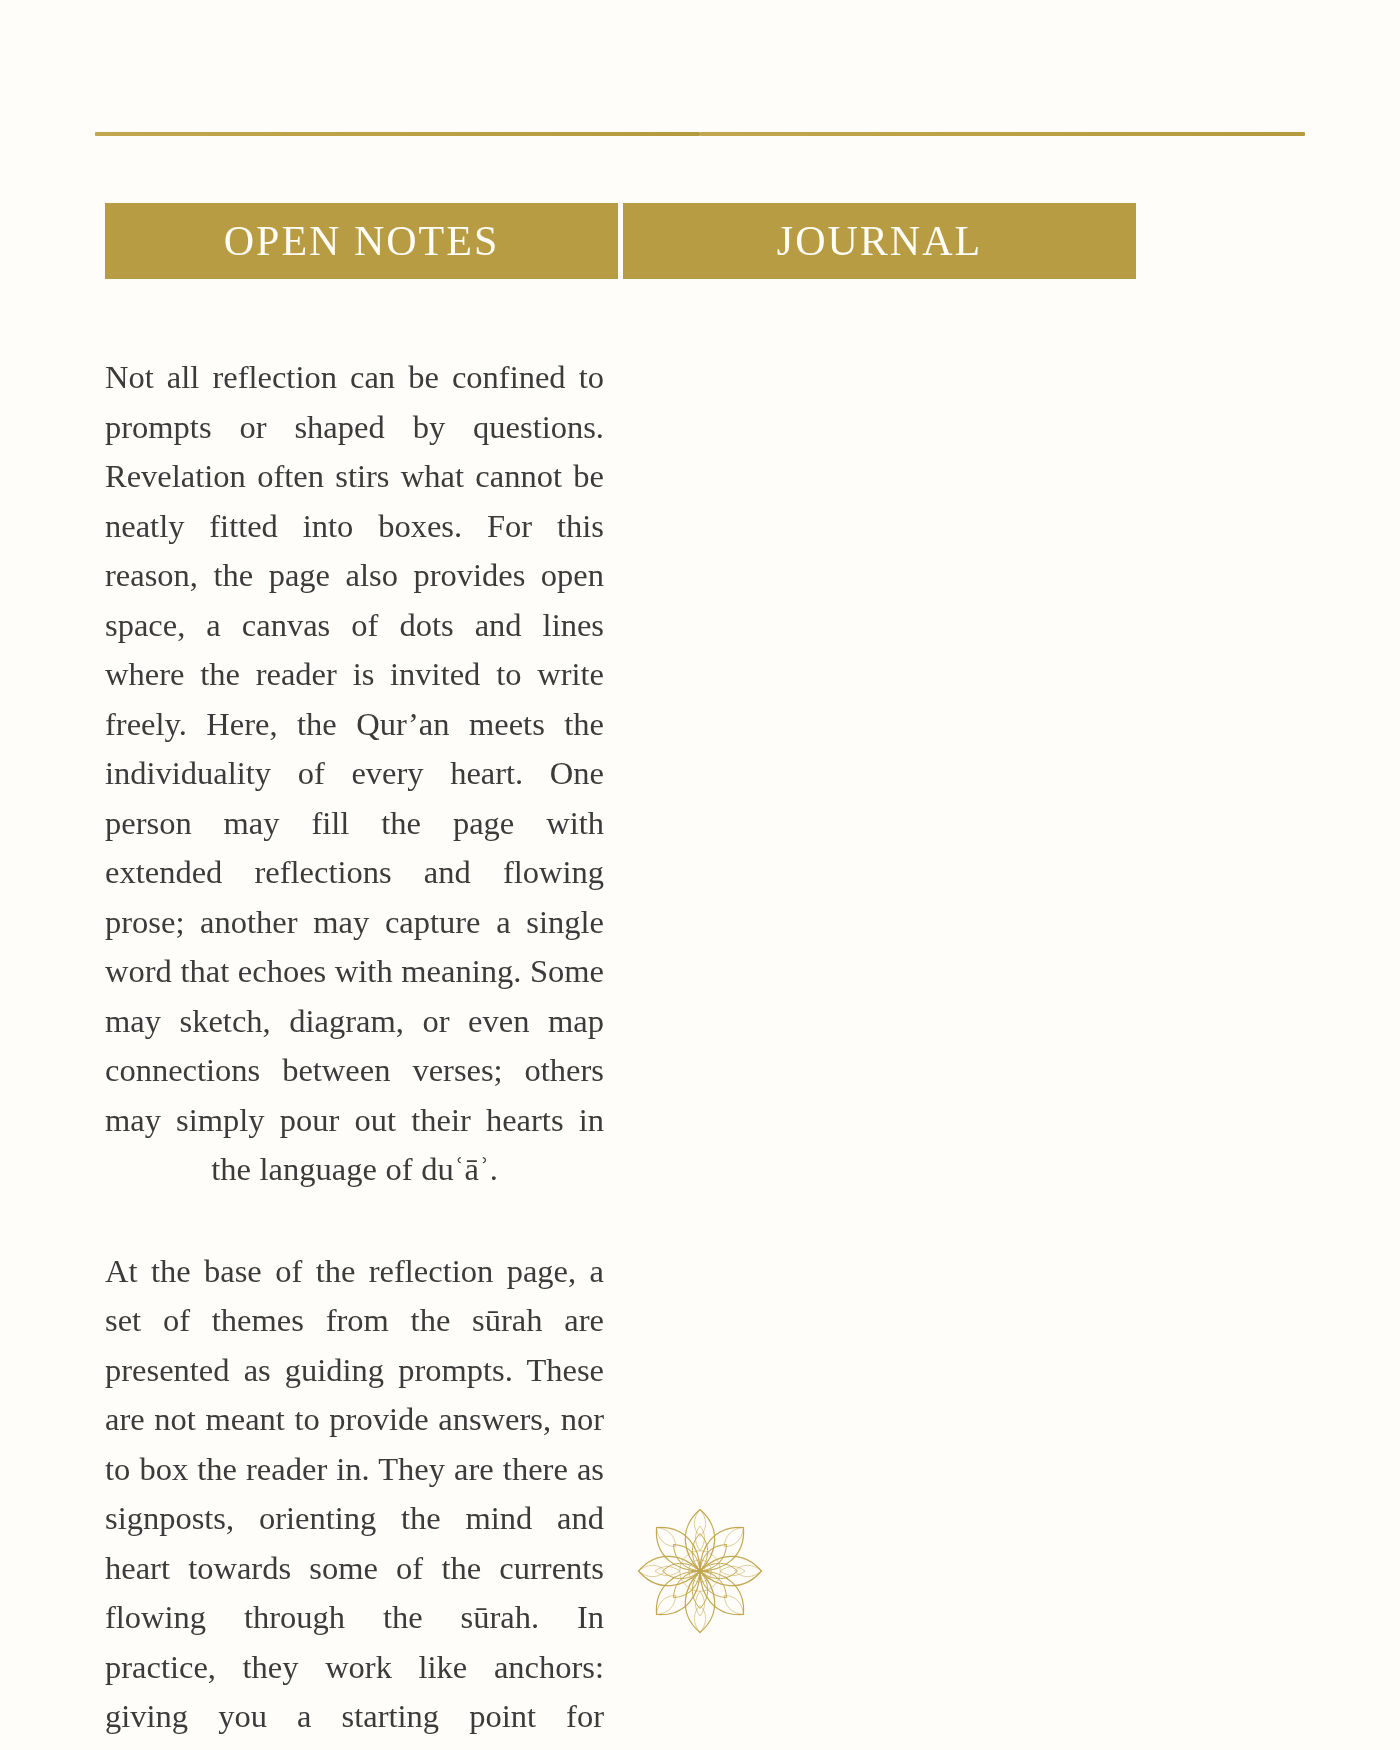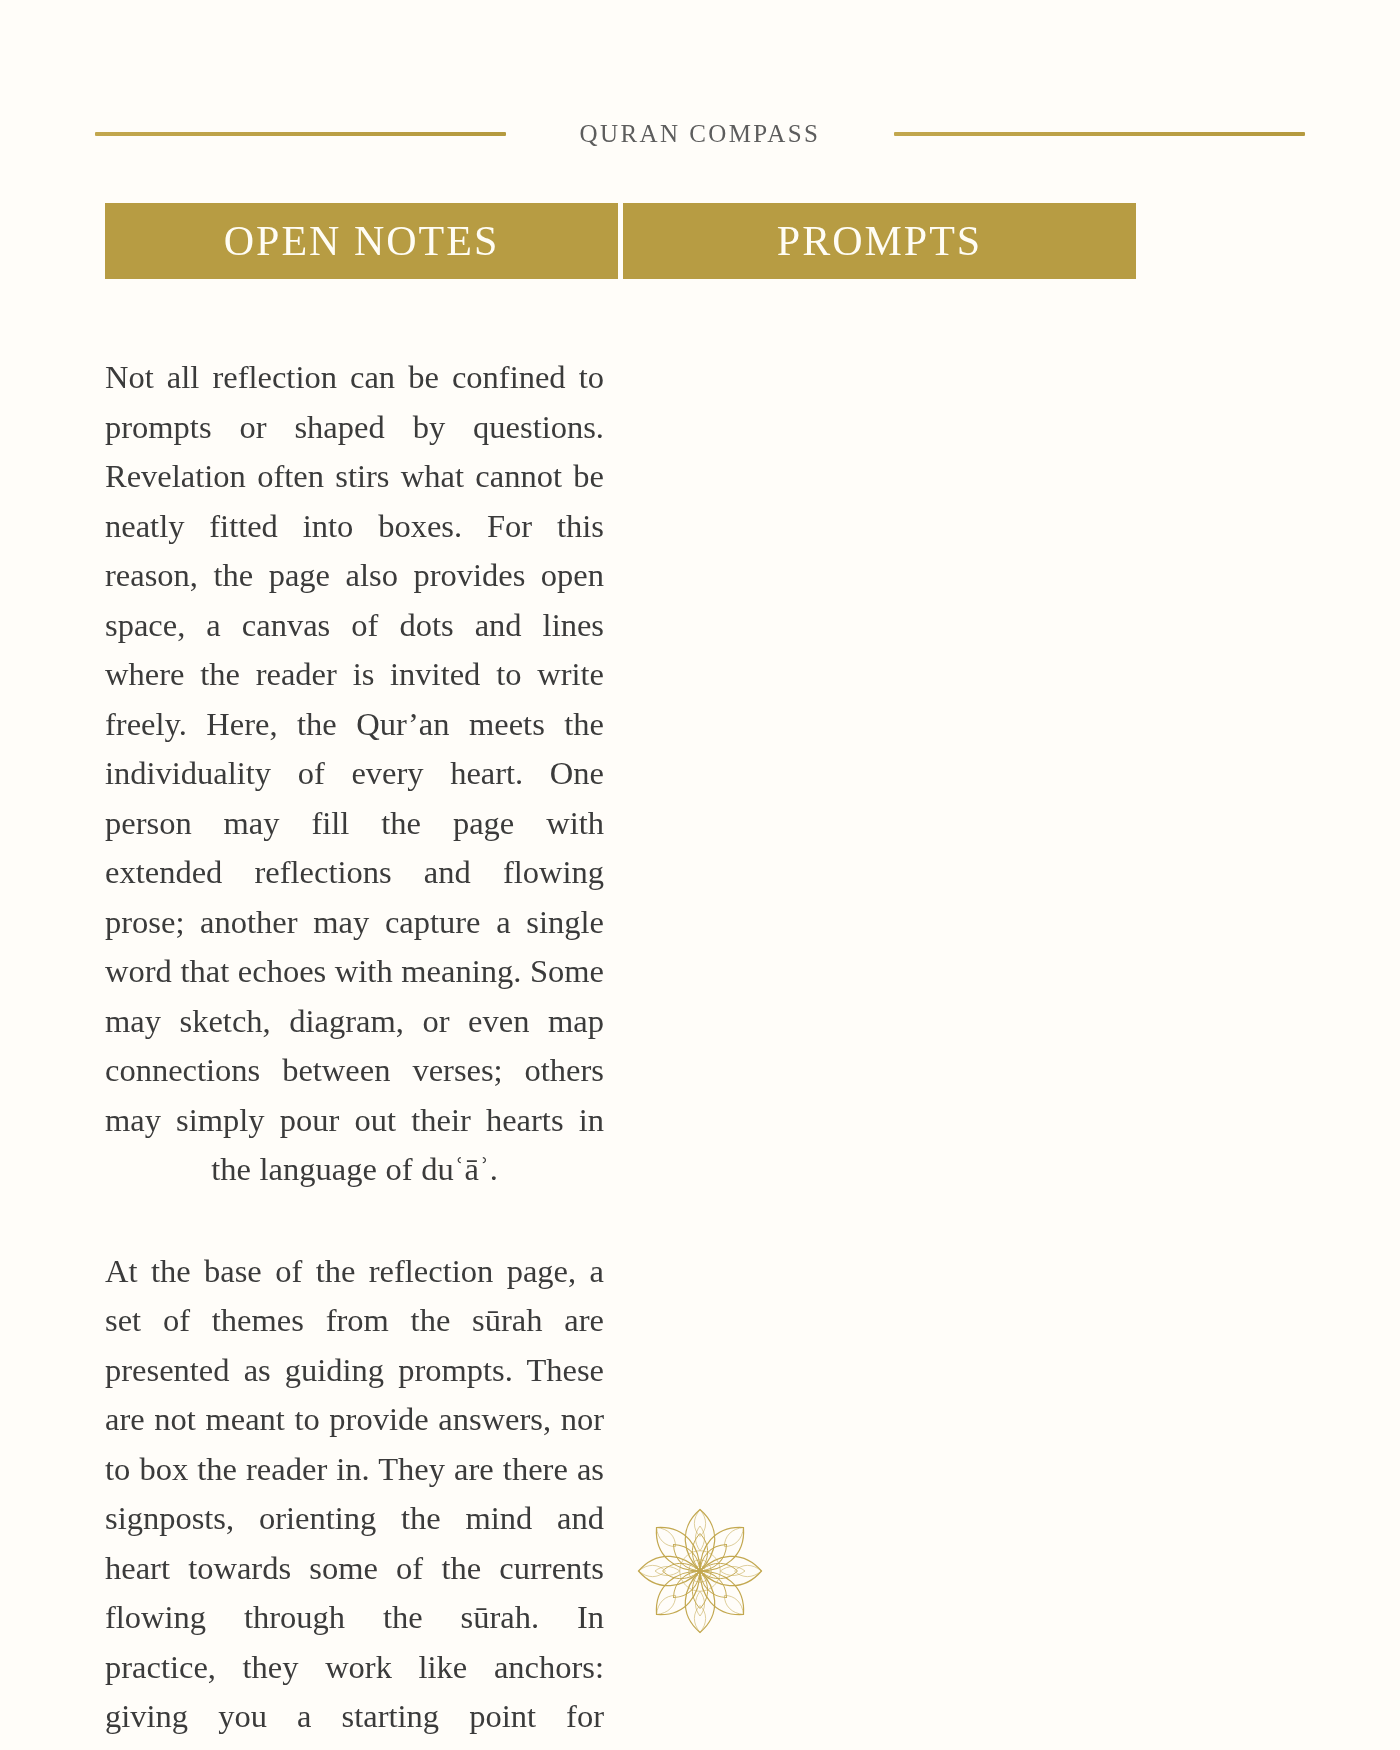--- a/index.html
+++ b/index.html
@@ -146,30 +146,29 @@
     height: 150px;
   }
 </style>
 </head>
 <body>
 
 <div class="page">
 
   <div class="header">
     <div class="header-rule left"></div>
-    <div class="header-title">QURAN COMPASS</div>
     <div class="header-rule right"></div>
   </div>
 
   <div class="banners">
     <div class="banner left">
       <span class="banner-label">OPEN NOTES</span>
     </div>
     <div class="banner right">
-      <span class="banner-label">PROMPTS</span>
+      <span class="banner-label">JOURNAL</span>
     </div>
   </div>
 
   <div class="columns">
     <div class="col">
       <p>Not all reflection can be confined to prompts or shaped by questions. Revelation often stirs what cannot be neatly fitted into boxes. For this reason, the page also provides open space, a canvas of dots and lines where the reader is invited to write freely. Here, the Qur’an meets the individuality of every heart. One person may fill the page with extended reflections and flowing prose; another may capture a single word that echoes with meaning. Some may sketch, diagram, or even map connections between verses; others may simply pour out their hearts in the language of duʿāʾ.</p>
     </div>
     <div class="col">
       <p>At the base of the reflection page, a set of themes from the sūrah are presented as guiding prompts. These are not meant to provide answers, nor to box the reader in. They are there as signposts, orienting the mind and heart towards some of the currents flowing through the sūrah. In practice, they work like anchors: giving you a starting point for reflection, while leaving the horizon wide open for discovery. Tadabbur is not always instinctive; it is a discipline the heart must be trained in. For this reason, eight terms are included, each drawn directly from the sūrah itself.</p>
     </div>

